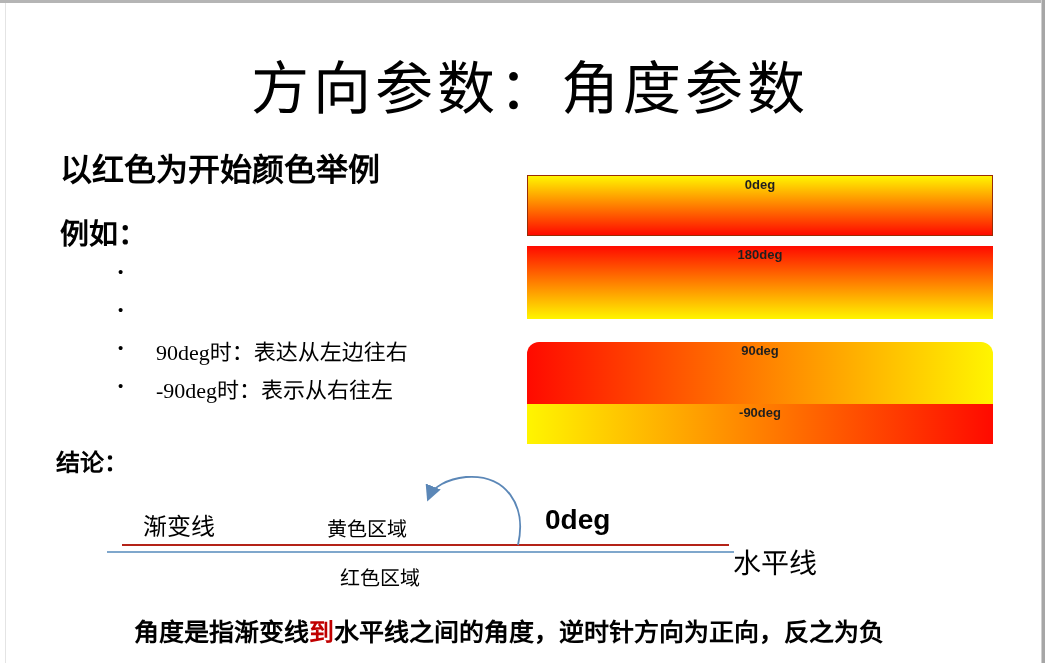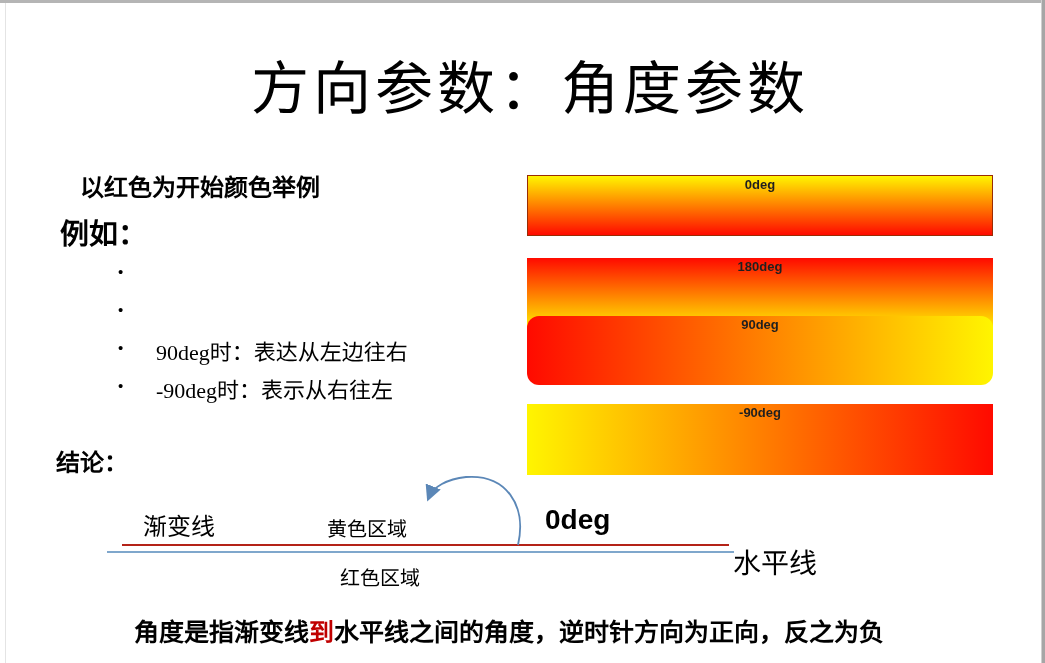--- a/index.html
+++ b/index.html
@@ -15,34 +15,34 @@
   .edge-top   { position:absolute; top:0; left:0; width:1045px; height:3px; background:#b5b5b5; }
   .edge-right { position:absolute; top:0; right:0; width:4px; height:663px; background:#a6a6a6; border-left:1px solid #cfcfcf; }
   .edge-left  { position:absolute; top:3px; left:5px; width:1px; height:660px; background:#e4e4e4; }
 
   .title {
     position:absolute; top:42px; left:15px; width:1030px;
     text-align:center; font-size:58px; font-weight:400; letter-spacing:4px;
     font-family:"Liberation Serif", serif;
   }
 
-  .intro   { position:absolute; left:60px; top:168px; font-size:24px; font-weight:bold;margin-left:20px; }
+  .intro   { position:absolute; left:60px; top:144px; font-size:32px; font-weight:bold; }
   .example { position:absolute; left:60px; top:210px; font-size:29px; font-weight:bold; }
   .conclusion { position:absolute; left:56px; top:443px; font-size:24px; font-weight:bold; }
 
   .bullets { position:absolute; left:118px; top:258px; list-style:none; }
   .bullets li { display:flex; align-items:flex-start; height:38px; font-size:22px; }
   .bullets .dot { width:13px; font-size:15px; line-height:28px; margin-right:25px; font-family:"Liberation Sans", sans-serif; }
 
   
   .bar { position:absolute; left:527px; width:466px; }
   .bar-0    { top:175px; height:61px; }
-  .bar-180  { top:258px; height:73px; }
-  .bar-90   { top:316px; height:69px;border-radius:12px; }
-  .bar-m90  { top:404px; height:71px; }
+  .bar-180  { top:246px; height:73px; }
+  .bar-90   { top:342px; height:87px;border-radius:12px; }
+  .bar-m90  { top:404px; height:40px; }
   .bar-label {
     position:absolute; top:1px; left:0; right:0; text-align:center;
     font-size:13px; font-weight:600; color:#1f1f1f;
     font-family:"Liberation Sans", sans-serif;
   }
 
   
   .diag-label { position:absolute; white-space:nowrap; }
   .lbl-gradient-line   { left:143px; top:507px; font-size:24px; }
   .lbl-yellow-area     { left:327px; top:513px; font-size:20px; }

